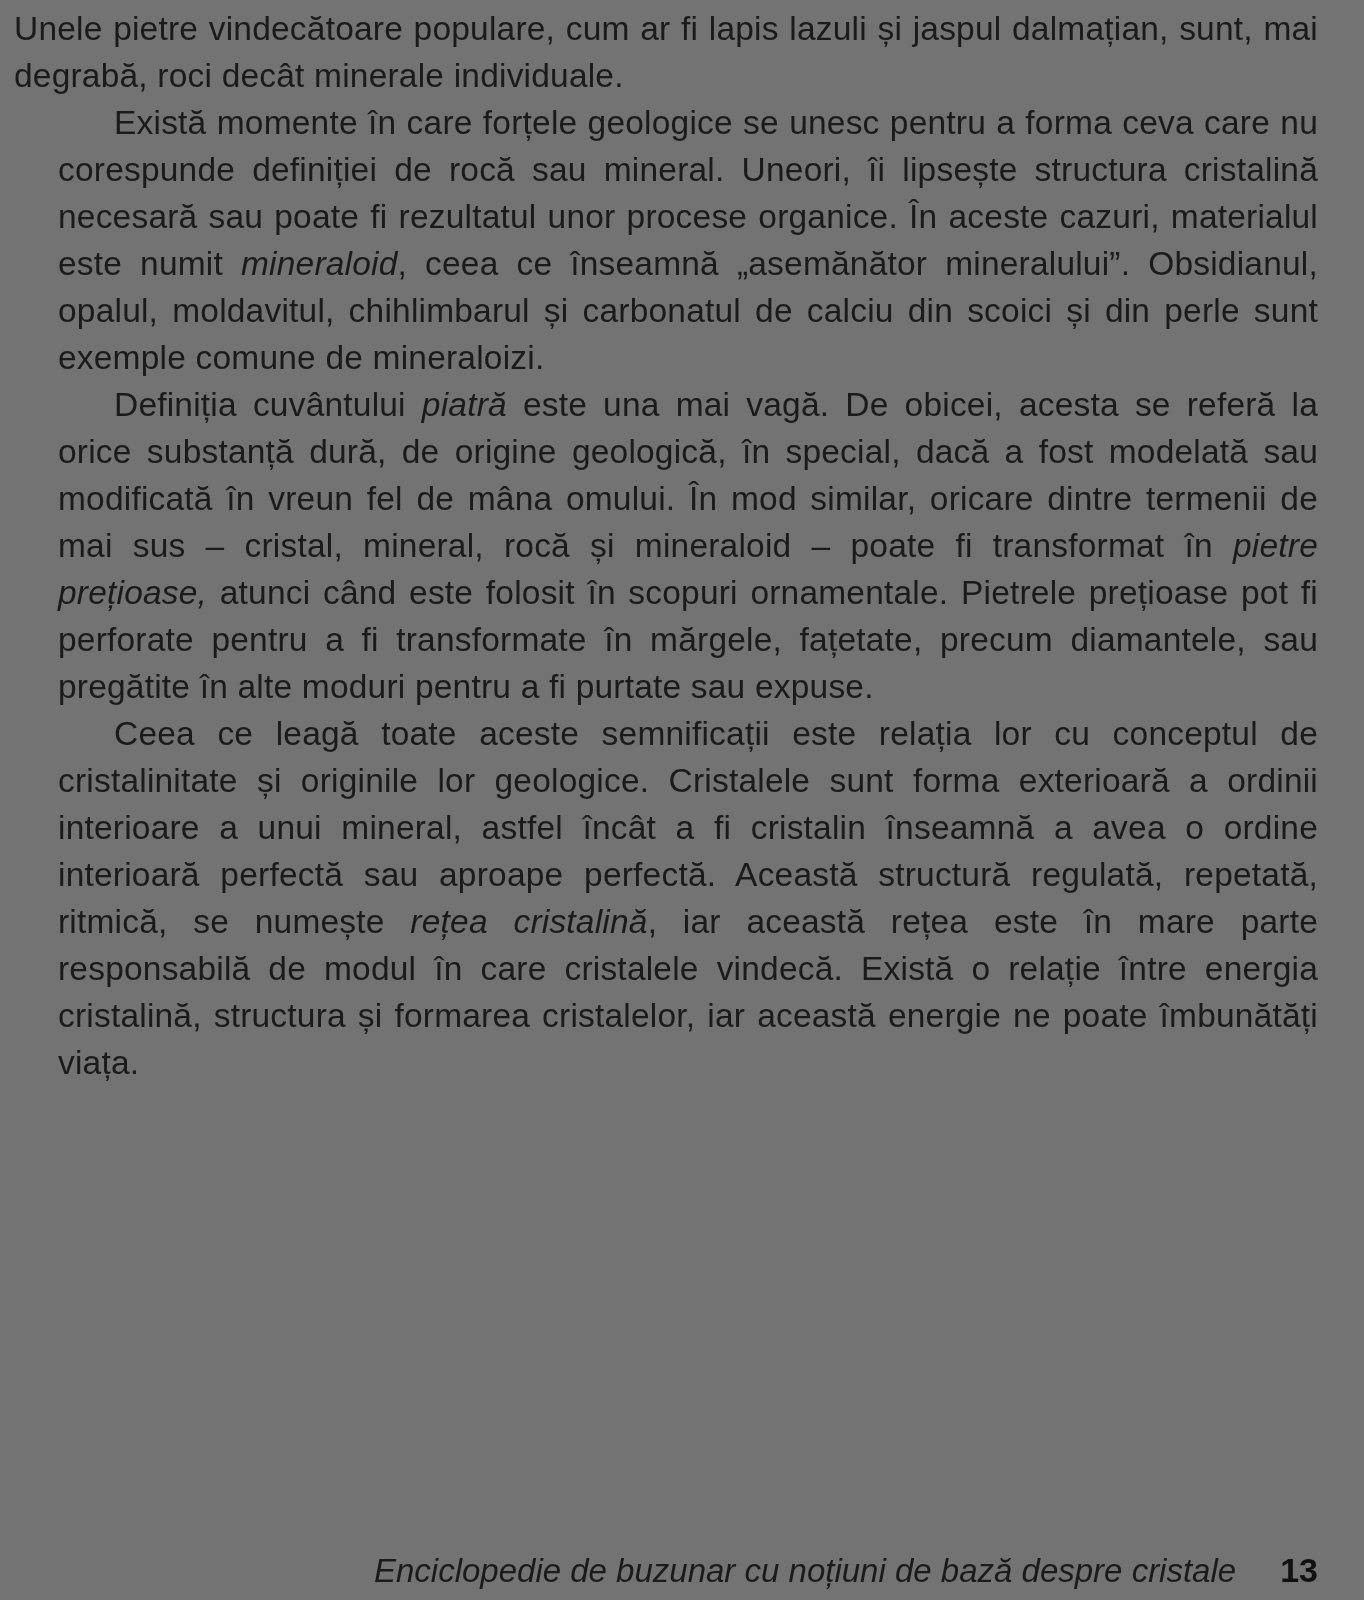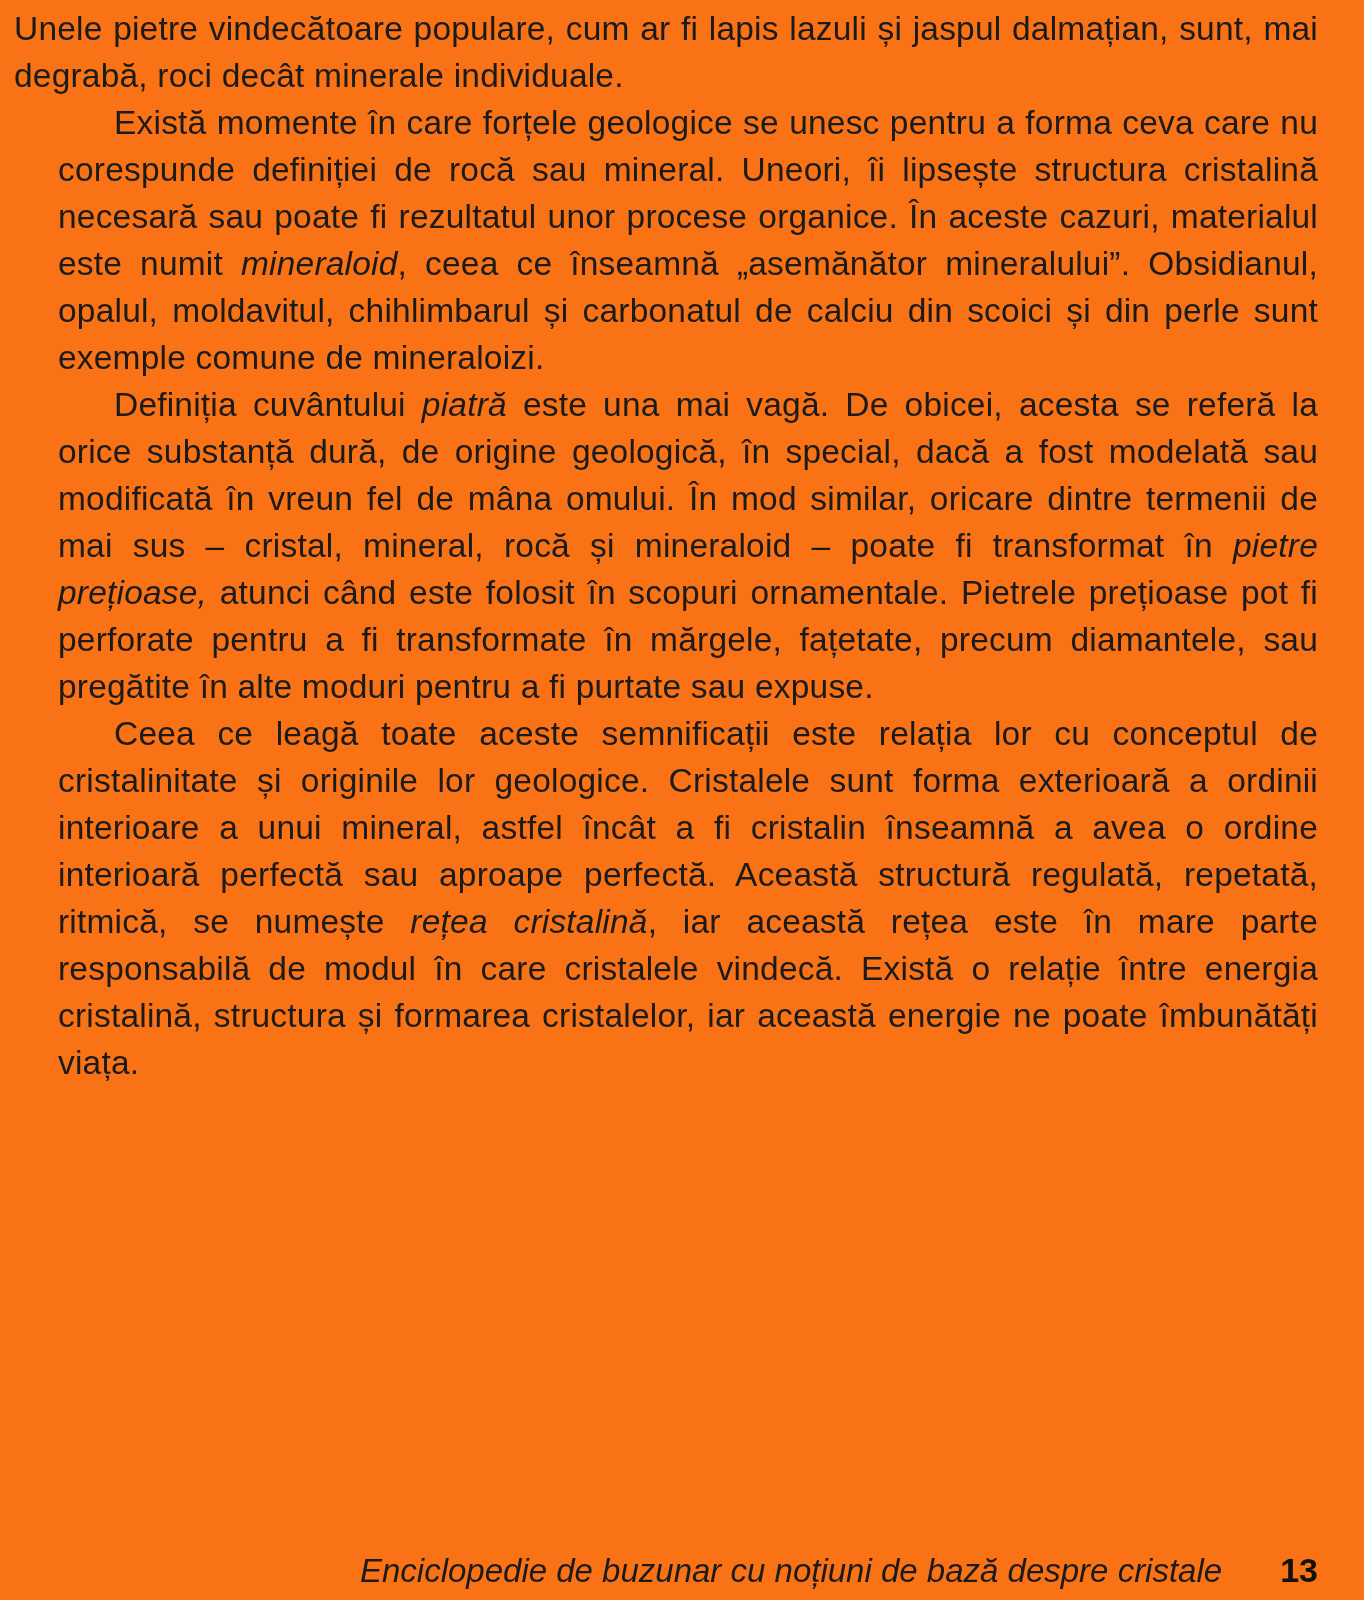--- a/index.html
+++ b/index.html
@@ -4,21 +4,21 @@
 <style>
   html, body {
     margin: 0;
     padding: 0;
     background: #ffffff;
   }
   .page {
     position: relative;
     width: 1364px;
     height: 1600px;
-    background: #f97316;
+    background: #737373;
     overflow: hidden;
     font-family: "Liberation Sans", "DejaVu Sans", sans-serif;
     color: #1b1b1b;
   }
   .text-block {
     position: absolute;
     top: 5px;
     left: 14px;
     width: 1304px;
     font-size: 33.5px;
@@ -41,21 +41,21 @@
     font-style: italic;
   }
   .footer {
     position: absolute;
     left: 14px;
     width: 1304px;
     bottom: 10px;
     display: flex;
     justify-content: flex-end;
     align-items: baseline;
-    gap: 58px;
+    gap: 44px;
   }
   .footer .book-title {
     font-style: italic;
     font-size: 33px;
     font-weight: 300;
     color: #1b1b1b;
     white-space: nowrap;
   }
   .footer .page-number {
     font-style: normal;

